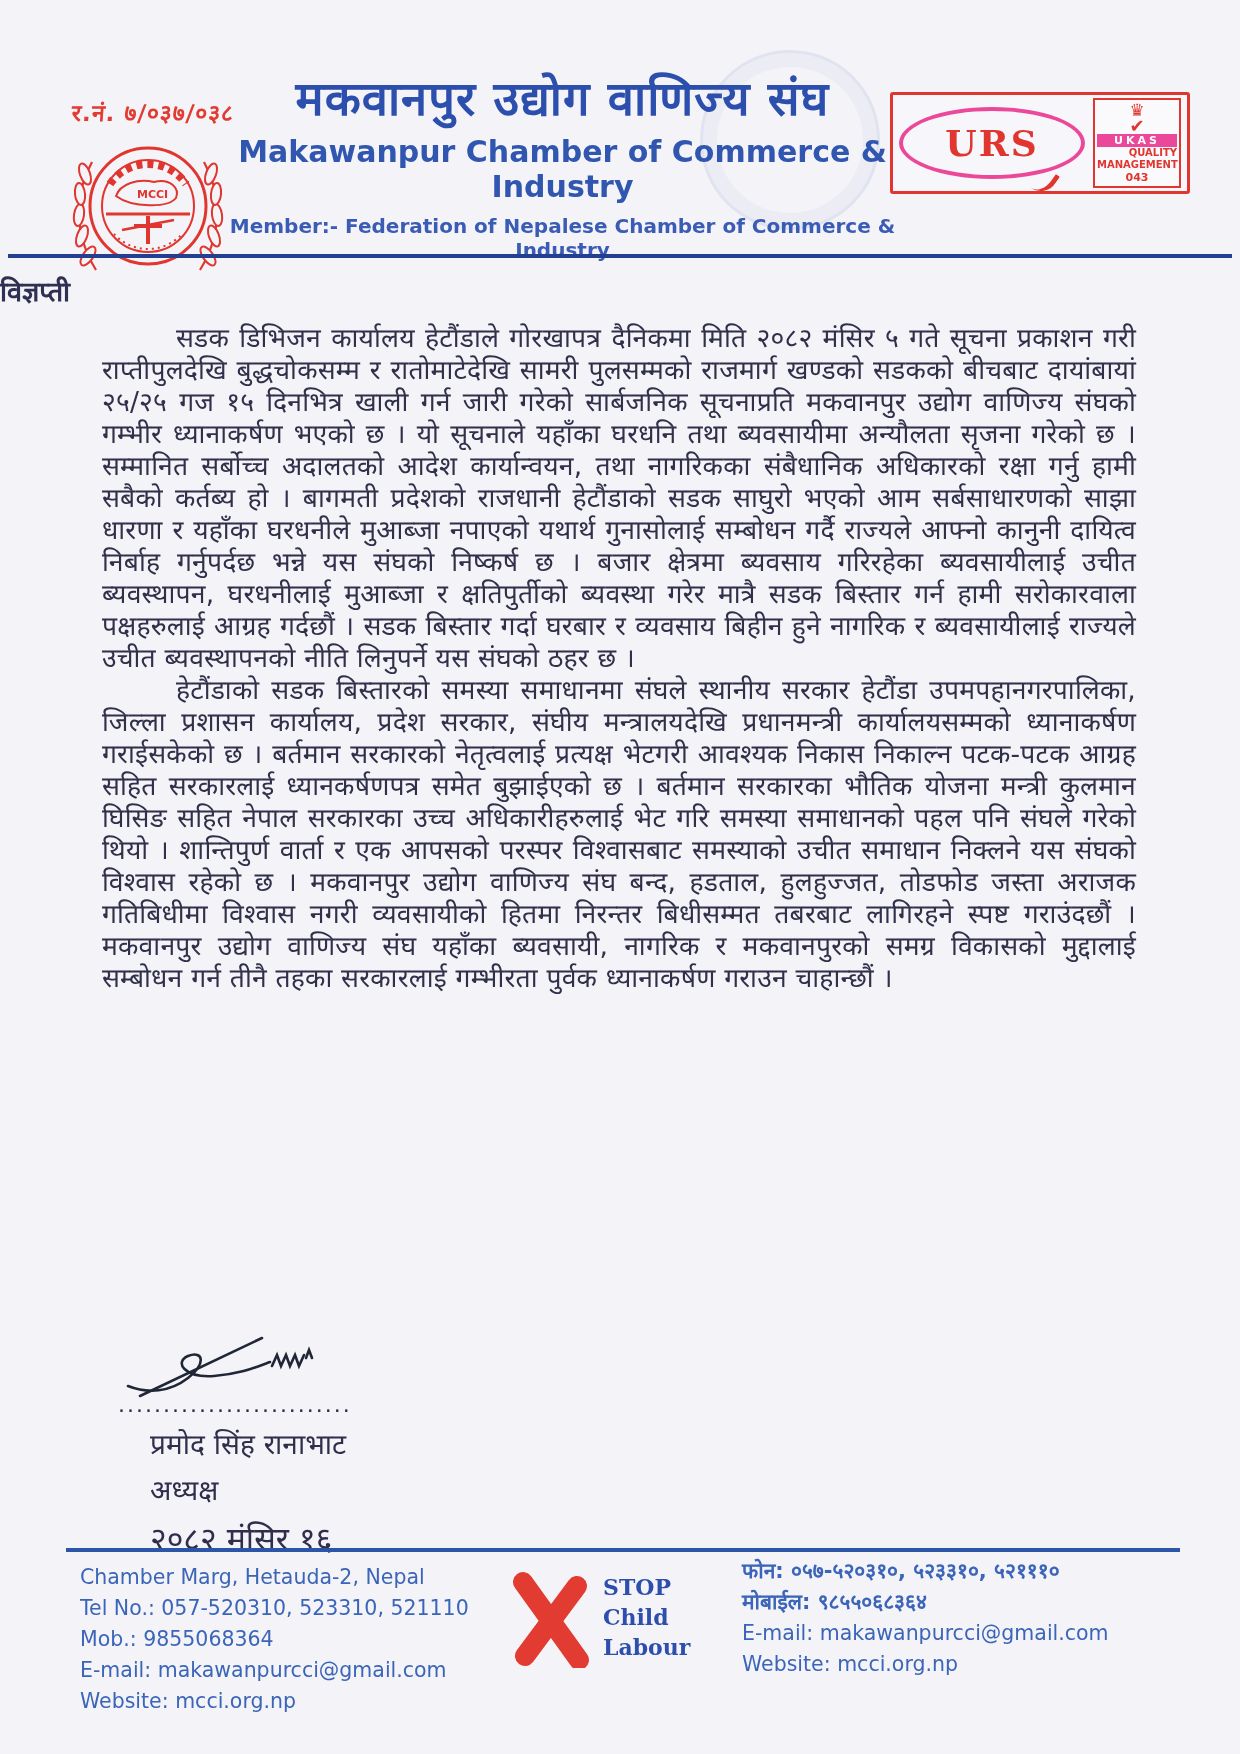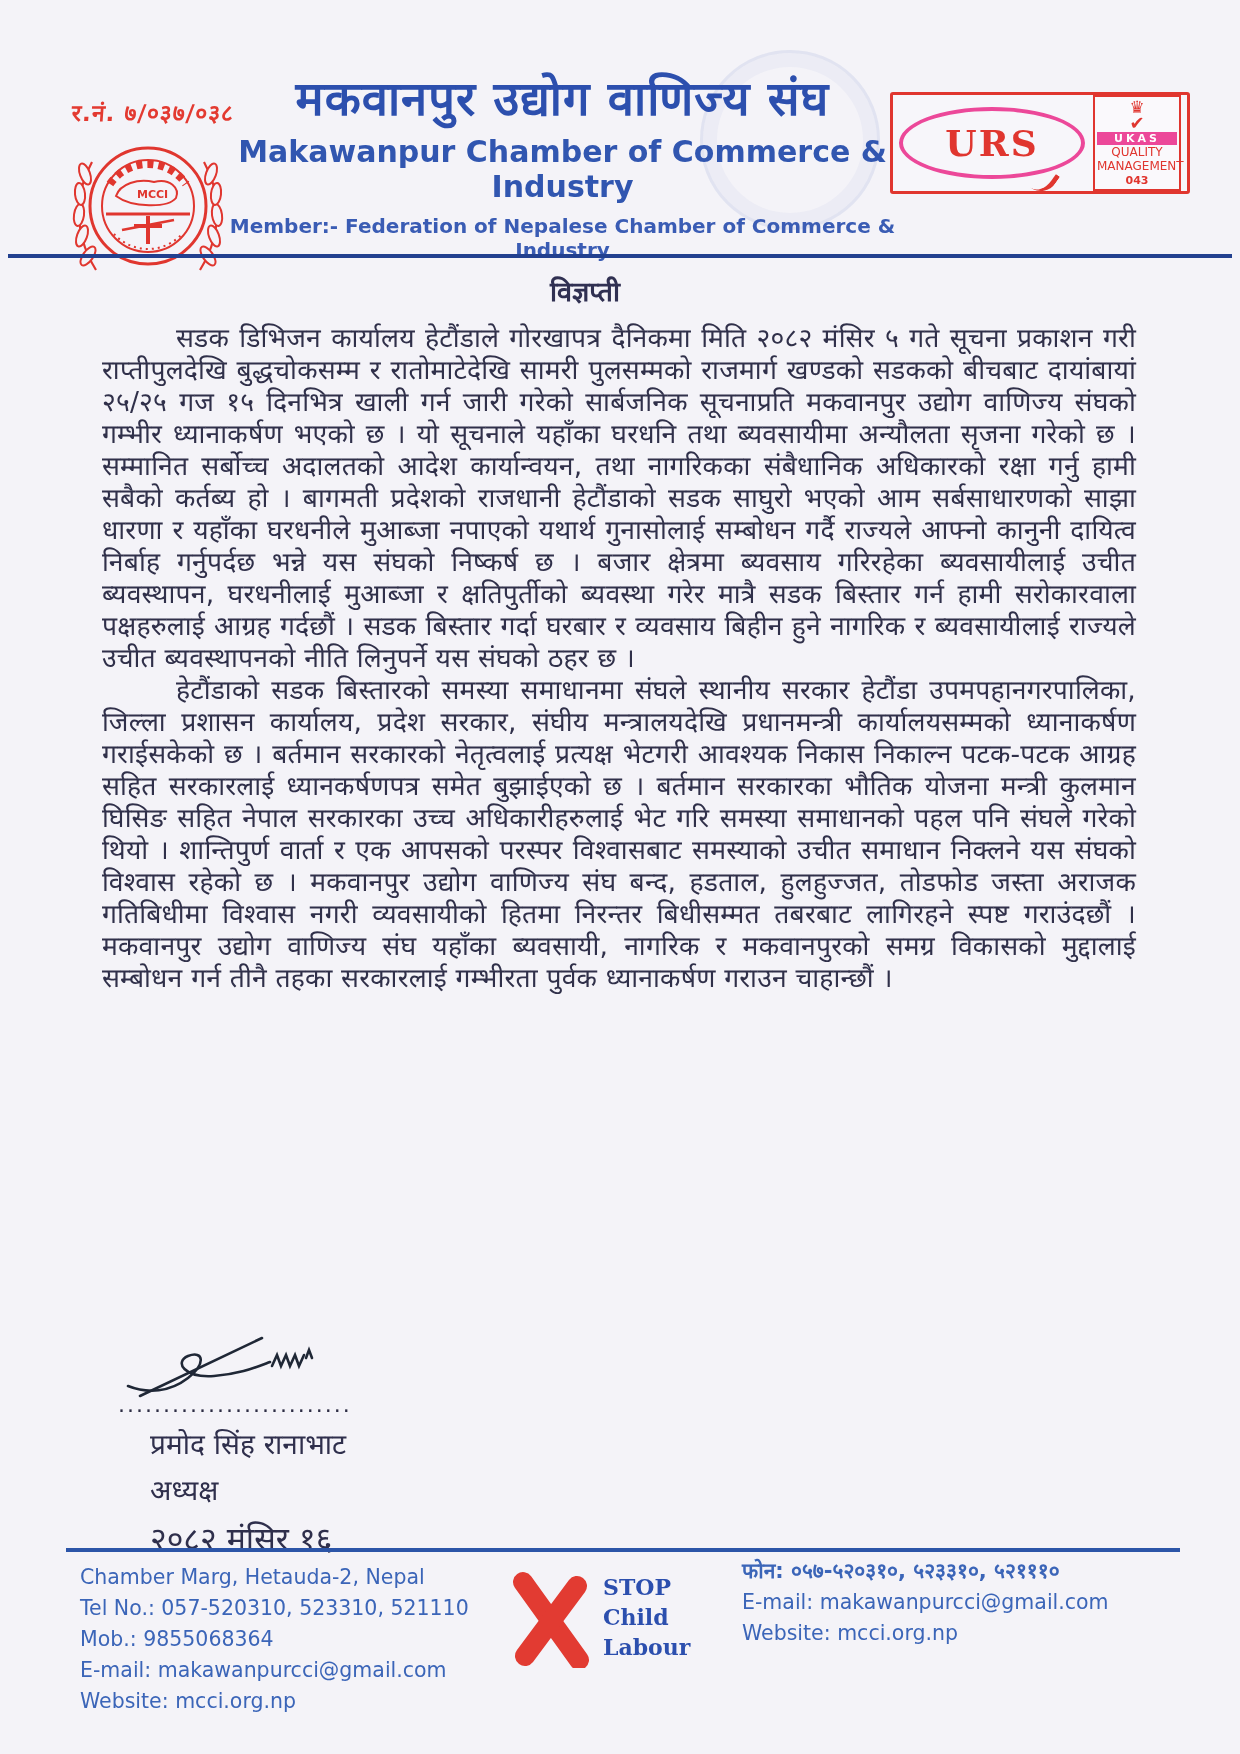--- a/index.html
+++ b/index.html
@@ -31,31 +31,31 @@
     display:flex; align-items:center; justify-content:center;
     color:#e0362f; font-size:36px; font-weight:bold; font-family:"DejaVu Serif","Liberation Serif",serif;
     letter-spacing:2px; position:relative;
   }
   .urs-tail{ position:absolute; right:26px; bottom:-18px; width:26px; height:26px;
     border-right:5px solid #e0362f; border-bottom:0; transform:rotate(35deg); border-radius:0 0 18px 0;}
   .ukas-box{ width:88px; margin-left:8px; border:2px solid #e0362f; padding:2px 2px; background:rgba(255,255,255,0.4);}
   .ukas-crown{ color:#e0362f; font-size:17px; line-height:1; }
   .ukas-check{ color:#e0362f; font-size:18px; font-weight:bold; line-height:0.8; }
   .ukas-name{ background:#ec4899; color:#fff; font-size:11px; font-weight:bold; letter-spacing:3px; margin-top:1px;}
-  .ukas-sub{ color:#e0362f; font-size:12px; font-weight:normal; line-height:1.2; }
+  .ukas-sub{ color:#e0362f; font-size:10px; font-weight:bold; line-height:1.2;text-align:right; }
   .ukas-num{ color:#e0362f; font-size:11px; font-weight:bold; }
   .iso-line{ color:#e0362f; font-size:14.5px; font-weight:bold; margin-top:5px; letter-spacing:0.3px; }
   .header-rule{ position:absolute; left:8px; right:8px; top:254px; height:4px; background:#22408f; }
   .watermark{
     position:absolute; left:700px; top:50px; width:180px; height:180px; border-radius:50%;
     border:3px solid rgba(100,120,190,0.13);
     box-shadow:inset 0 0 0 14px rgba(100,120,190,0.05);
   }
   
-  .doc-title{ position:absolute; top:272px; left:0; right:70px; text-align:center;
+  .doc-title{ position:absolute; top:272px; left:0; right:70px; text-align:left;
     font-size:27px; font-weight:bold; color:#303052; }
   .doc-body{ position:absolute; top:322px; left:102px; width:1034px; }
   .doc-body p{
     font-size:26.5px; line-height:32px; text-align:justify;
     text-indent:74px; color:#30304a; letter-spacing:0.2px;
   }
   
   .sig-svg{ position:absolute; left:112px; top:1328px; }
   .sig-dots{ position:absolute; left:118px; top:1392px; font-size:22px; letter-spacing:2px; color:#2d2d44; }
   .sig-name{ position:absolute; left:150px; top:1424px; font-size:28px; color:#2f2f4c; }
@@ -183,17 +183,18 @@
     </svg>
     <div class="stop-text">
       <div>STOP</div>
       <div>Child</div>
       <div>Labour</div>
     </div>
   </div>
 
   <div class="footer-right">
     <div class="np">फोन: ०५७-५२०३१०, ५२३३१०, ५२१११०</div>
+    <div class="np">मोबाईल: ९८५५०६८३६४</div>
     <div>E-mail: makawanpurcci@gmail.com</div>
     <div>Website: mcci.org.np</div>
   </div>
 
 </div>
 
 </body></html>

